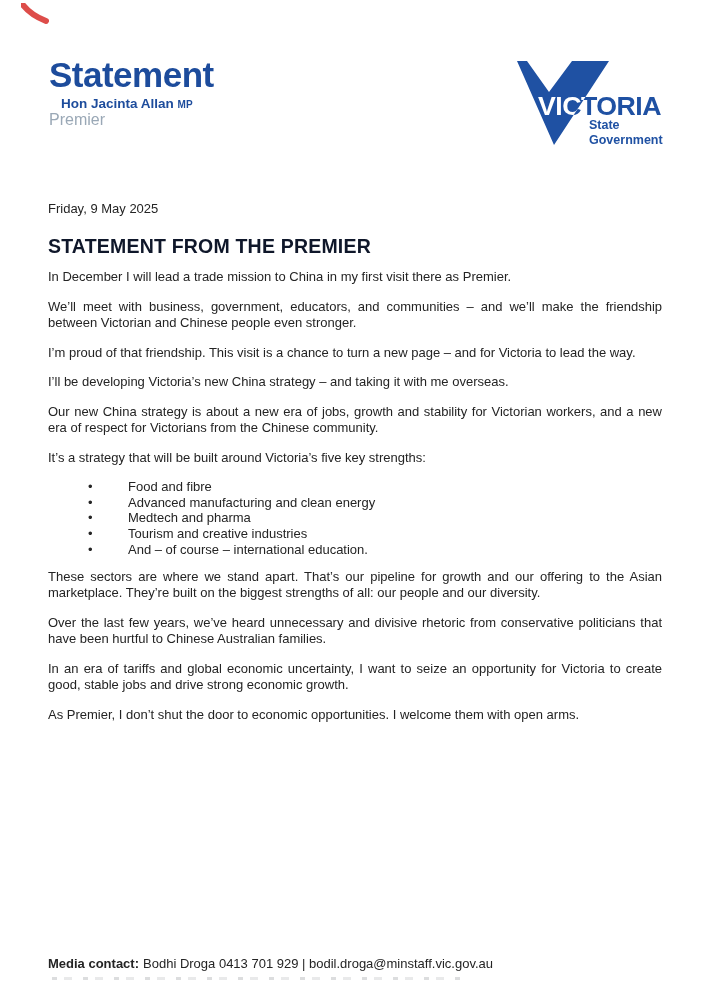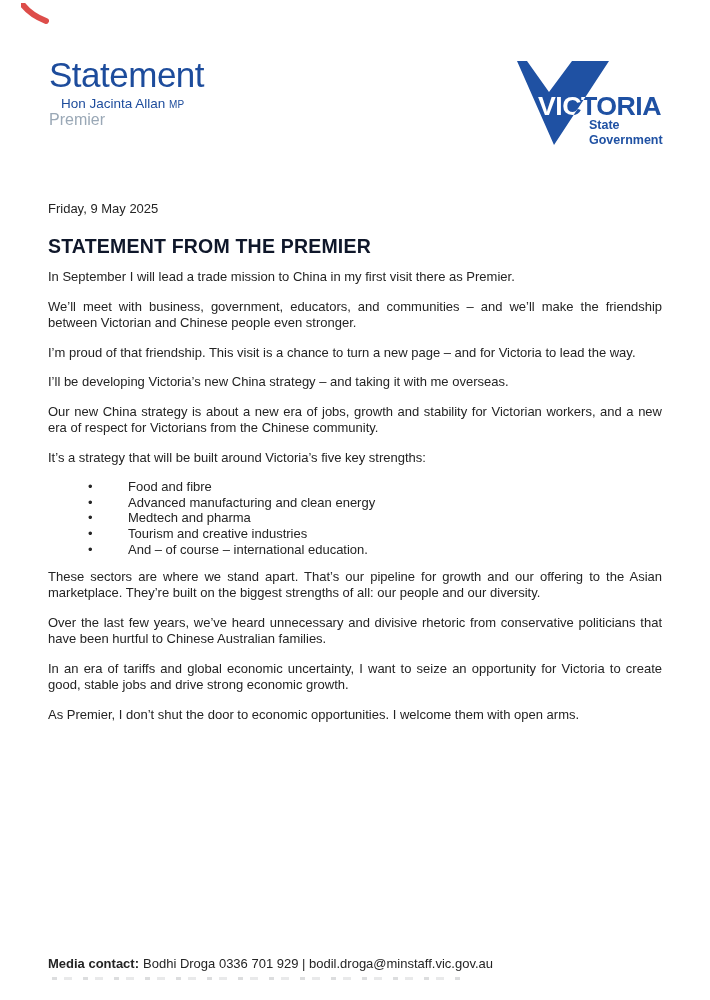--- a/index.html
+++ b/index.html
@@ -9,25 +9,25 @@
     background:#ffffff;
     overflow:hidden;
     font-family:"Liberation Sans","DejaVu Sans",sans-serif;
     color:var(--body-text,#242424);
   }
   
   .pen-mark{position:absolute;left:21px;top:3px;}
   
   .masthead{position:absolute;left:49px;top:56px;}
   .masthead-title{
-    font-size:35px;font-weight:normal;line-height:38px;
+    font-size:35px;font-weight:bold;line-height:38px;
     color:var(--brand-blue,#1d4c9c);letter-spacing:-0.5px;
   }
   .masthead-author{
-    margin-top:2px;font-size:13.5px;font-weight:normal;line-height:15px;
+    margin-top:2px;font-size:13.5px;font-weight:bold;line-height:15px;
     color:var(--brand-blue,#1d4c9c);
     padding-left:12px;
   }
   .masthead-author .postnominal{font-size:10px;letter-spacing:.2px;}
   .masthead-role{
     font-size:16px;line-height:15px;color:var(--role-gray,#9aa8b6);
   }
   
   .logo{position:absolute;right:46px;top:54px;width:150px;height:95px;}
   .logo text{font-family:"Liberation Sans","DejaVu Sans",sans-serif;font-weight:bold;}
@@ -96,21 +96,21 @@
     <text class="wordmark" x="24" y="61" textLength="123" lengthAdjust="spacingAndGlyphs" fill="#ffffff" clip-path="url(#tri-clip)">VICTORIA</text>
     <text class="tagline" x="75" y="75" style="fill:var(--logo-blue,#1f51a3)">State</text>
     <text class="tagline" x="75" y="90" style="fill:var(--logo-blue,#1f51a3)">Government</text>
   </svg>
 
   <div class="doc-body">
     <div class="date-line">Friday, 9 May 2025</div>
     <h1 class="doc-heading">STATEMENT FROM THE PREMIER</h1>
 
     <div>
-        <p>In September I will lead a trade mission to China in my first visit there as Premier.</p>
+        <p>In December I will lead a trade mission to China in my first visit there as Premier.</p>
         <p>We’ll meet with business, government, educators, and communities – and we’ll make the friendship between Victorian and Chinese people even stronger.</p>
         <p>I’m proud of that friendship. This visit is a chance to turn a new page – and for Victoria to lead the way.</p>
         <p>I’ll be developing Victoria’s new China strategy – and taking it with me overseas.</p>
         <p>Our new China strategy is about a new era of jobs, growth and stability for Victorian workers, and a new era of respect for Victorians from the Chinese community.</p>
         <p>It’s a strategy that will be built around Victoria’s five key strengths:</p>
       </div>
 
     <ul>
         <li>Food and fibre</li>
         <li>Advanced manufacturing and clean energy</li>
@@ -121,18 +121,18 @@
 
     <div>
         <p>These sectors are where we stand apart. That’s our pipeline for growth and our offering to the Asian marketplace. They’re built on the biggest strengths of all: our people and our diversity.</p>
         <p>Over the last few years, we’ve heard unnecessary and divisive rhetoric from conservative politicians that have been hurtful to Chinese Australian families.</p>
         <p>In an era of tariffs and global economic uncertainty, I want to seize an opportunity for Victoria to create good, stable jobs and drive strong economic growth.</p>
         <p>As Premier, I don’t shut the door to economic opportunities. I welcome them with open arms.</p>
       </div>
   </div>
 
   <div class="footer">
-    <span class="label">Media contact:</span><span>Bodhi Droga 0336 701 929 | bodil.droga@minstaff.vic.gov.au</span>
+    <span class="label">Media contact:</span><span>Bodhi Droga 0413 701 929 | bodil.droga@minstaff.vic.gov.au</span>
   </div>
 
   <div class="crop-artifact"></div>
 
 </div>
 
 </body></html>

